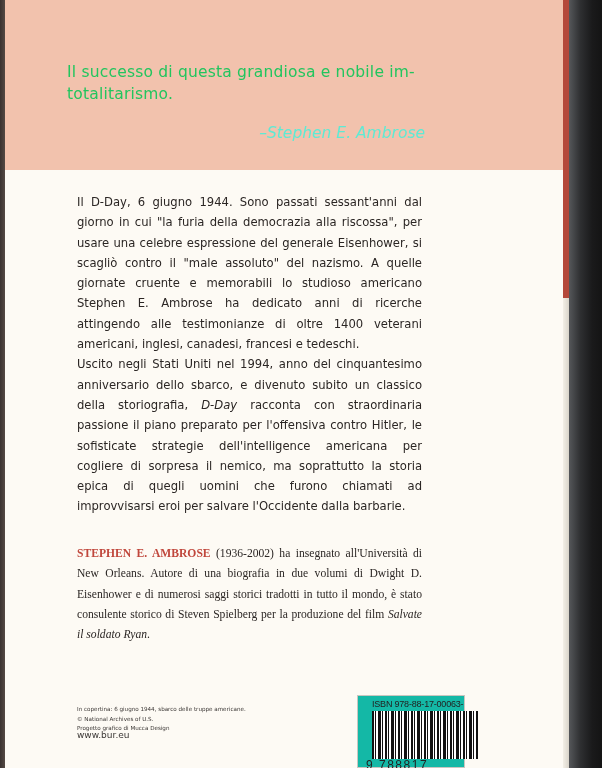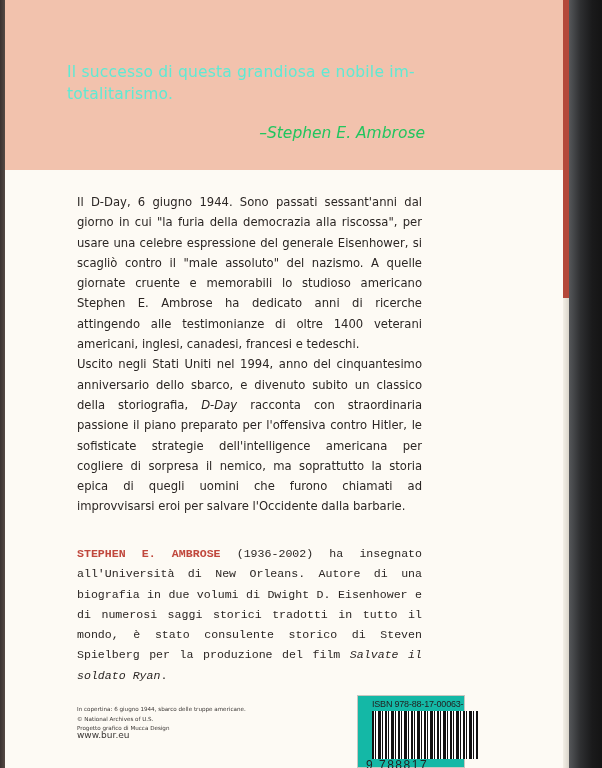--- a/index.html
+++ b/index.html
@@ -26,39 +26,39 @@
       position: absolute; left: 569px; top: 0; width: 33px; height: 768px;
       background: linear-gradient(to right, #55575a 0%, #2e2f31 35%, #1a1a1b 70%, #141414 100%);
     }
     .spine-light {
       position: absolute; left: 563px; top: 298px; width: 6px; height: 470px;
       background: linear-gradient(to right, #f3efe6, #d9d4ca);
     }
 
     .quote {
       position: absolute; left: 67px; top: 61px; width: 370px;
-      color: #5eead4; font-size: 15.5px; line-height: 22px;
+      color: #22c55e; font-size: 15.5px; line-height: 22px;
       font-family: "DejaVu Sans", sans-serif; letter-spacing: 0.2px;
     }
     .quote-author {
       position: absolute; left: 250px; top: 124px; width: 175px; text-align: right;
-      color: #22c55e; font-size: 15.5px; font-style: italic;
+      color: #5eead4; font-size: 15.5px; font-style: italic;
       font-family: "DejaVu Sans", sans-serif;
     }
 
     .body-text {
       position: absolute; left: 77px; top: 192px; width: 345px;
       color: #2b2624; font-size: 11.6px; line-height: 20.3px;
       font-family: "DejaVu Sans", sans-serif; text-align: justify;
     }
     .body-text p { margin: 0; }
     .bio {
       position: absolute; left: 77px; top: 544px; width: 345px;
       color: #2b2624; font-size: 11.6px; line-height: 20.3px;
-      font-family: Liberation Mono, monospace; text-align: justify;
+      font-family: Liberation Serif, serif; text-align: justify;
     }
     .bio .name { color: #c0473c; font-weight: bold; }
     .italic { font-style: italic; }
 
     .credits {
       position: absolute; left: 77px; top: 705px; width: 230px;
       color: #3a3634; font-size: 5.6px; line-height: 9.5px;
       font-family: "DejaVu Sans", sans-serif;
     }
     .site {

